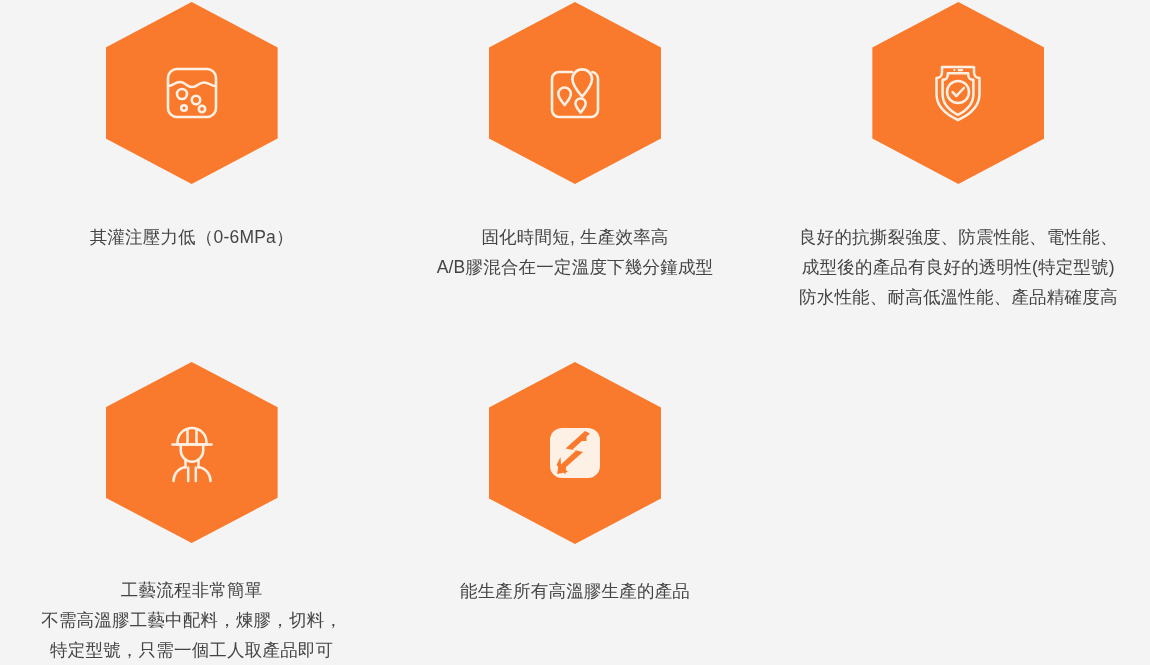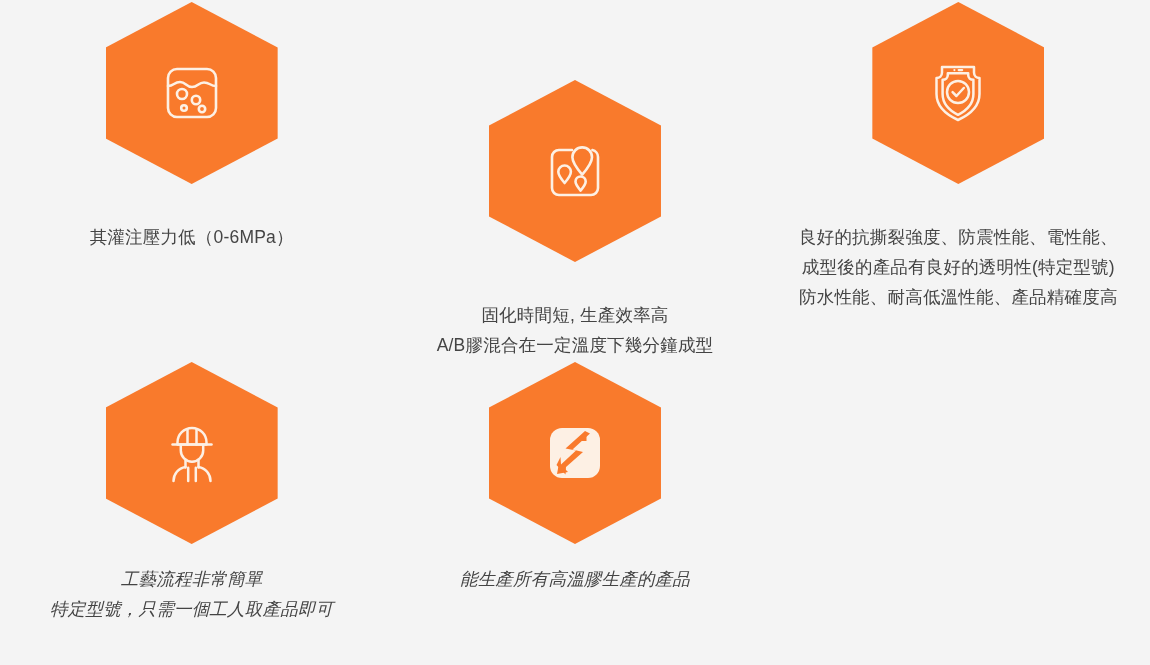--- a/index.html
+++ b/index.html
@@ -58,26 +58,26 @@
 
   .caption {
     margin-top: 38px;
     text-align: center;
     color: #444444;
     font-size: 17.5px;
     line-height: 30px;
     letter-spacing: 0.2px;
     white-space: nowrap;
   }
-  .row-2 .caption { margin-top: 20px; font-style: italic; }
+  .row-2 .caption { margin-top: 32px; }
   .caption-line { display: block; }
 
   
   .col-1 { padding-left: 0px; }
-  .col-2 { padding-left: 0px; justify-content: flex-end; }
+  .col-2 { padding-left: 0px; }
   .col-3 { padding-left: 0px; }
 </style>
 </head>
 <body>
 
 <div class="feature-grid">
 
   <div class="feature-cell row-1 col-1">
     <div class="hex-wrap">
       <div class="hex"></div>
@@ -146,20 +146,21 @@
           <path d="M31.5 12.6 V27.5 M40.5 12.6 V27.5"></path>
           <path d="M24.8 28.5 V33.5 C24.8 39.7 29.8 44.8 36 44.8 C42.2 44.8 47.2 39.7 47.2 33.5 V28.5"></path>
           <path d="M29.5 43.2 V50.5 M42.5 43.2 V50.5"></path>
           <path d="M29.5 50 C22.5 51 17.5 57 17.5 64 M42.5 50 C49.5 51 54.5 57 54.5 64"></path>
           <path d="M32.2 50.8 V64 M39.8 50.8 V64"></path>
         </svg>
       </span>
     </div>
     <div class="caption">
       <span class="caption-line">工藝流程非常簡單</span>
+      <span class="caption-line">不需高溫膠工藝中配料，煉膠，切料，</span>
       <span class="caption-line">特定型號，只需一個工人取產品即可</span>
     </div>
   </div>
 
 
   <div class="feature-cell row-2 col-3">
     <div class="hex-wrap">
       <div class="hex"></div>
       <span class="hex-icon">
         <svg viewBox="0 0 72 72">

